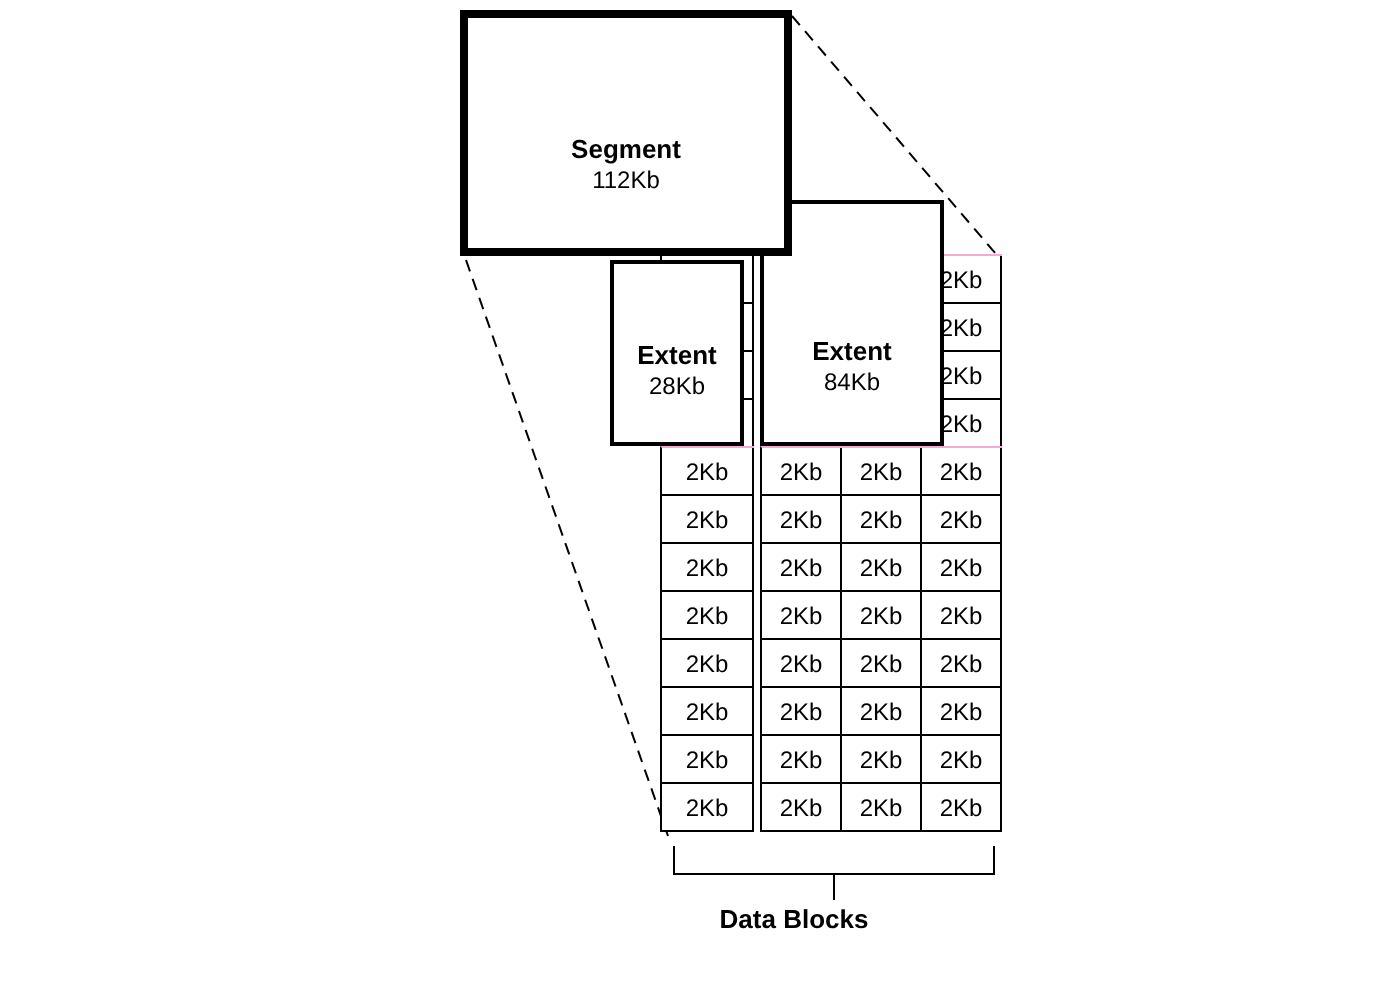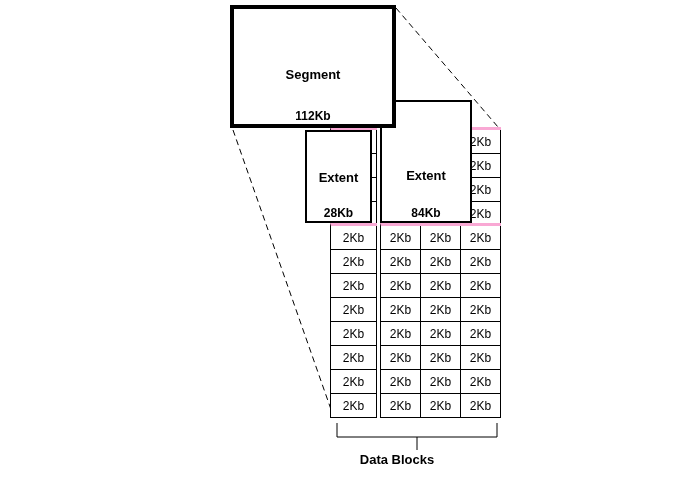--- a/index.html
+++ b/index.html
@@ -22,24 +22,23 @@
     width: 688px; height: 495px;
     z-index: 0;
   }
   .box {
     position: absolute;
     background: #ffffff;
     display: flex;
     flex-direction: column;
     align-items: center;
     text-align: center;
-    justify-content: space-between;
   }
   .box .t { font-weight: bold; font-size: 13px; line-height: 16px; }
-  .box .s { font-size: 12px; line-height: 15px; font-weight: bold; }
+  .box .s { font-size: 12px; line-height: 15px; }
   .segment-box {
     left: 230px; top: 5px;
     width: 166px; height: 123px;
     border: 4px solid #000;
     padding-top: 58px;
     z-index: 3;
   }
   .extent-left-box {
     left: 305px; top: 130px;
     width: 67px; height: 93px;
@@ -52,21 +51,21 @@
     width: 92px; height: 123px;
     border: 2px solid #000;
     padding-top: 66px;
     z-index: 2;
   }
   .blocks {
     position: absolute;
     display: grid;
     grid-auto-rows: 24px;
     border-left: 1px solid #000;
-    border-top: 3px solid #f9a8d4;
+    border-top: 1px solid #f9a8d4;
     z-index: 1;
   }
   .cell {
     width: 100%;
     height: 24px;
     border-right: 1px solid #000;
     border-bottom: 1px solid #000;
     background: #ffffff;
     display: flex;
     align-items: center;

